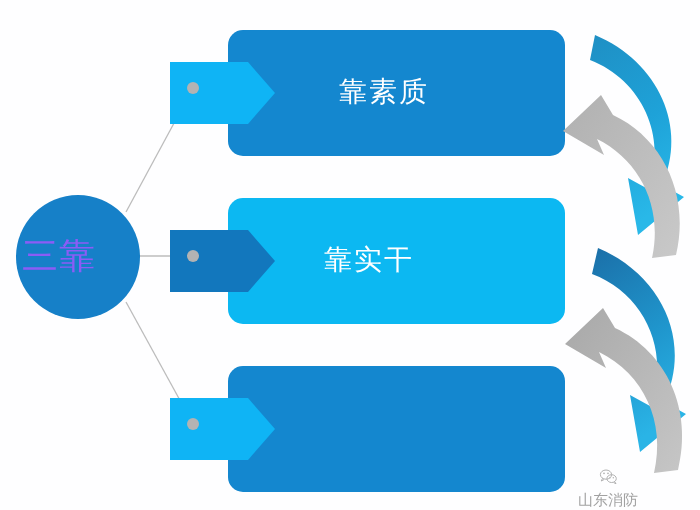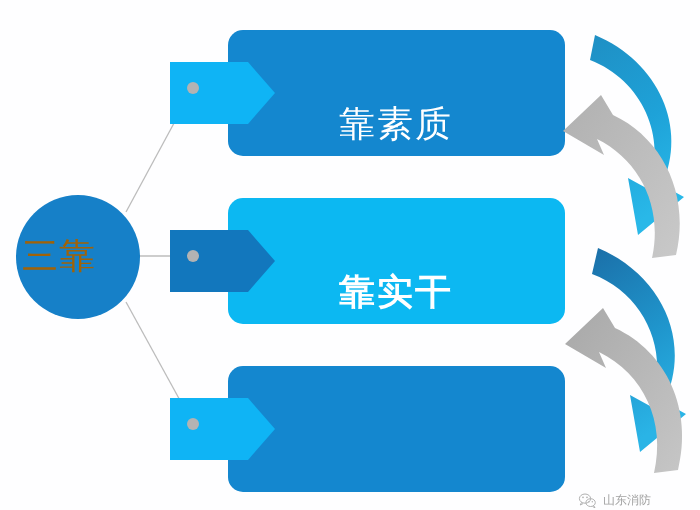--- a/index.html
+++ b/index.html
@@ -20,46 +20,46 @@
   #svg-layer {
     position: absolute;
     left: 0;
     top: 0;
     width: 700px;
     height: 510px;
   }
   .node-label {
     position: absolute;
     color: #ffffff;
-    font-size: 36px;
+    font-size: 28px;
     letter-spacing: 2px;
     font-family: "Liberation Sans", sans-serif;
     white-space: nowrap;
     pointer-events: none;
-    margin-top: 27px;
   }
   .hub-label {
     position: absolute;
-    color: #a16207;
+    color: #8b5cf6;
     font-size: 36px;
     letter-spacing: 1px;
     font-family: "Liberation Sans", sans-serif;
     white-space: nowrap;
   }
   #watermark {
     position: absolute;
     left: 578px;
-    top: 492px;
+    top: 468px;
     display: flex;
     align-items: center;
     gap: 6px;
     color: #9a9a9a;
-    font-size: 12px;
+    font-size: 15px;
     font-family: "Liberation Sans", sans-serif;
     opacity: .92;
+    flex-direction: column;
   }
   #watermark .wm-text { white-space: nowrap; }
 </style>
 </head>
 <body>
 
 <div id="canvas">
 
   <svg id="svg-layer" viewBox="0 0 700 510">
     <defs>
@@ -108,21 +108,21 @@
 
     <path d="M598 248 C664 276 692 344 664 402 L686 414 L640 452 L630 395 L650 406
              C671 352 645 294 592 274 Z" fill="url(#gradBlueLower)"></path>
     <path d="M678 470 C693 410 667 352 615 328 L603 308 L565 344 L606 368 L599 352
              C644 374 666 422 654 473 Z" fill="url(#gradGrayLower)"></path>
   </svg>
 
   <div class="hub-label" style="left:22px; top:232px;">三靠</div>
 
   <div class="node-label" style="left:339px; top:73px;">靠素质</div>
-  <div class="node-label" style="left:339px; top:241px;font-weight:bold;">靠实干</div>
+  <div class="node-label" style="left:324px; top:241px;">靠实干</div>
 
   <div id="watermark">
     <svg width="19" height="17" viewBox="0 0 19 17">
       <ellipse cx="7" cy="6.6" rx="5.6" ry="4.6" fill="none" stroke="#a9a9a9" stroke-width="1"></ellipse>
       <path d="M3.6 10.4 L2.2 13 L5 11.6" fill="none" stroke="#a9a9a9" stroke-width="1"></path>
       <circle cx="5" cy="5.3" r="0.85" fill="#a9a9a9"></circle>
       <circle cx="9" cy="5.3" r="0.85" fill="#a9a9a9"></circle>
       <ellipse cx="12.6" cy="10.6" rx="4.7" ry="3.9" fill="none" stroke="#a9a9a9" stroke-width="1"></ellipse>
       <path d="M15.6 13.6 L17 15.7 L14.6 14.6" fill="none" stroke="#a9a9a9" stroke-width="1"></path>
       <circle cx="11" cy="9.7" r="0.7" fill="#a9a9a9"></circle>

